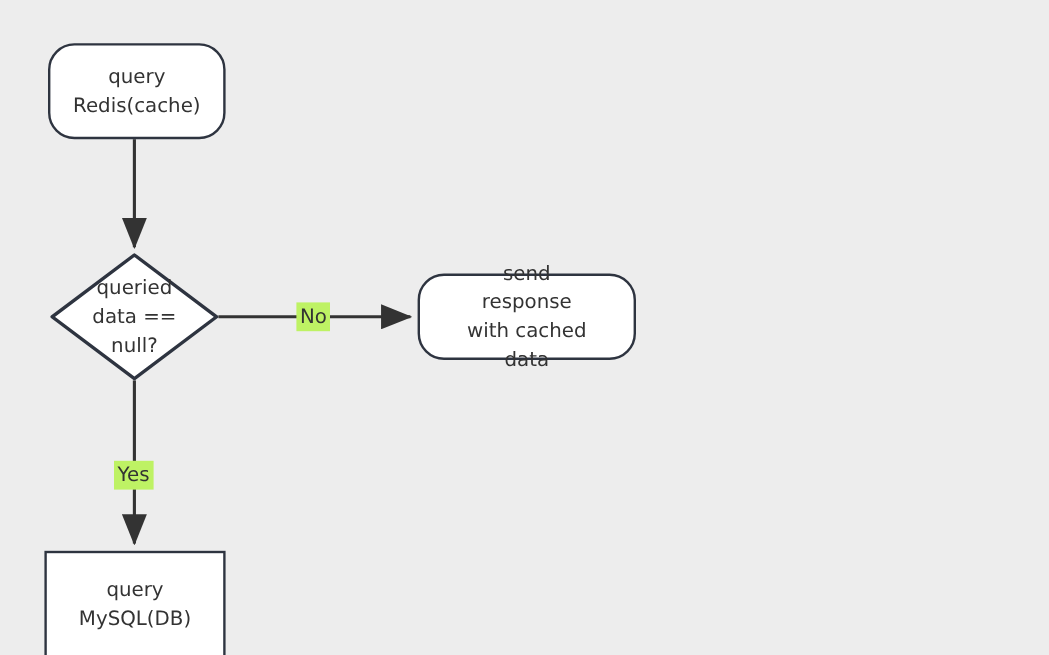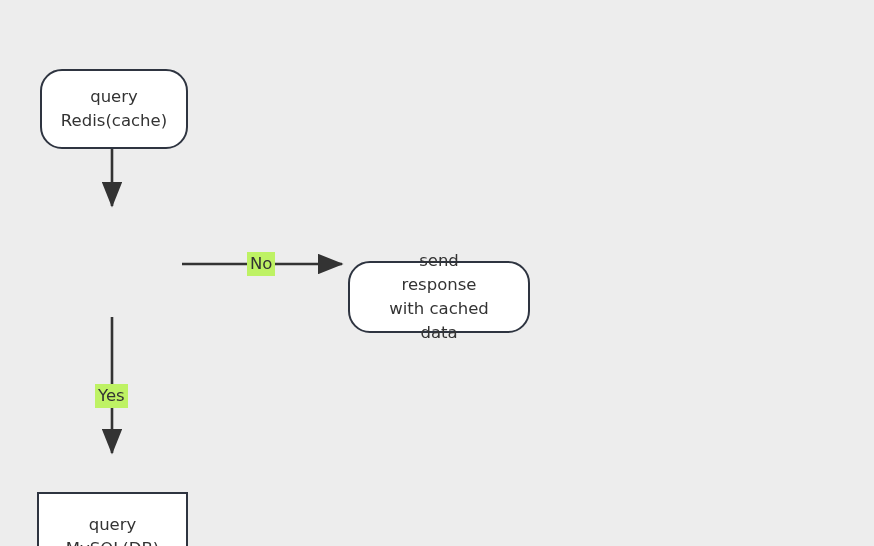--- a/index.html
+++ b/index.html
@@ -34,21 +34,20 @@
     background: #ffffff;
     border: 2.4px solid #2e3440;
     display: flex;
     align-items: center;
     justify-content: center;
     text-align: center;
     color: #333333;
     font-size: 16.5px;
     line-height: 24px;
     white-space: pre-line;
-    margin-top: 33px;
   }
   .node-stadium {
     border-radius: 22px;
   }
   .node-rect {
     border-radius: 0;
   }
   .node-overflow {
     overflow: visible;
   }
@@ -113,20 +112,28 @@
     <g>
       <line x1="112" y1="317" x2="112" y2="453" stroke="#333333" stroke-width="2.6" marker-end="url(#arrowhead)"></line>
     </g>
   </svg>
 
   <div class="node node-stadium" style="left:40px; top:36px; width:148px; height:80px;">
     <span class="node-label">query
 Redis(cache)</span>
   </div>
 
+  <div class="node-diamond-wrap" style="left:42px; top:211px; width:140px; height:106px;">
+    <svg class="node-diamond-shape" viewBox="0 0 140 106" preserveAspectRatio="none">
+      <polygon points="70,1.5 138.5,53 70,104.5 1.5,53" fill="#ffffff" stroke="#2e3440" stroke-width="2.8" stroke-linejoin="miter"></polygon>
+    </svg>
+    <span class="node-diamond-text">queried
+data ==
+null?</span>
+  </div>
 
   <div class="node node-stadium node-overflow" style="left:348px; top:228px; width:182px; height:72px;">
     <span class="node-label">send
 response
 with cached
 data</span>
   </div>
 
   <div class="node node-rect" style="left:37px; top:459px; width:151px; height:90px;">
     <span class="node-label">query

